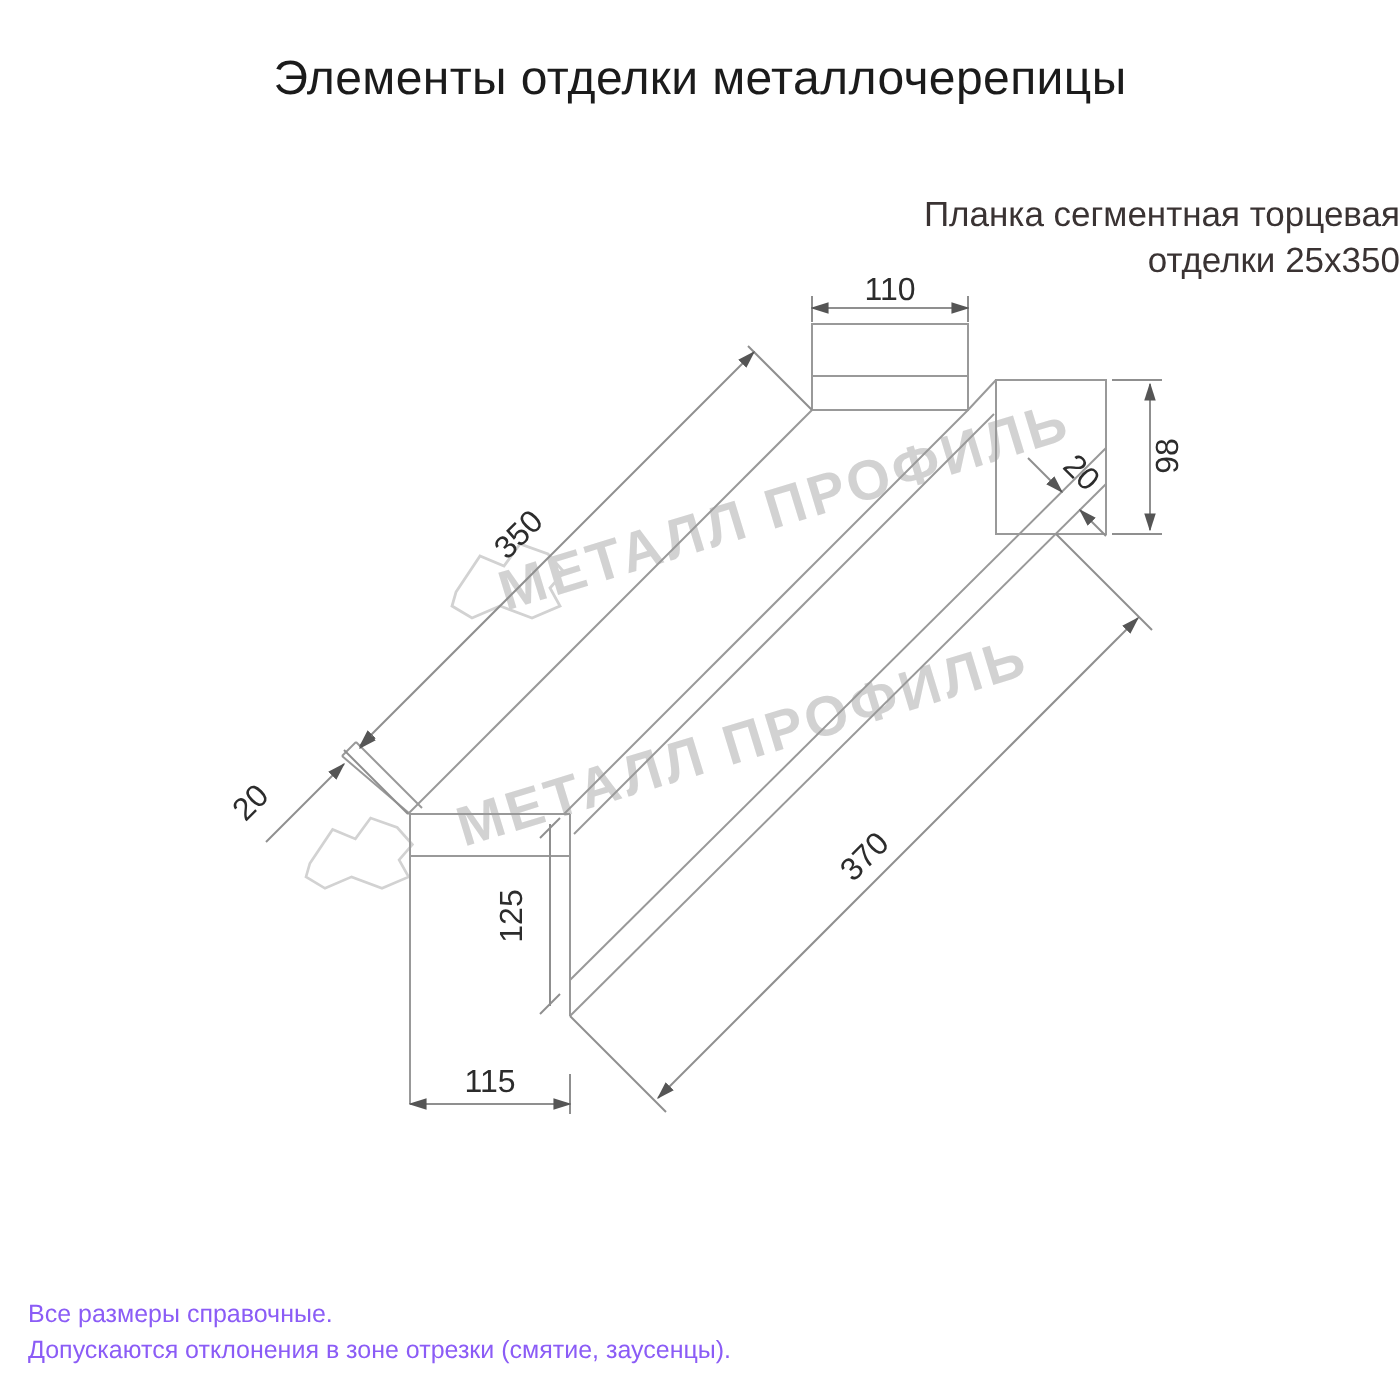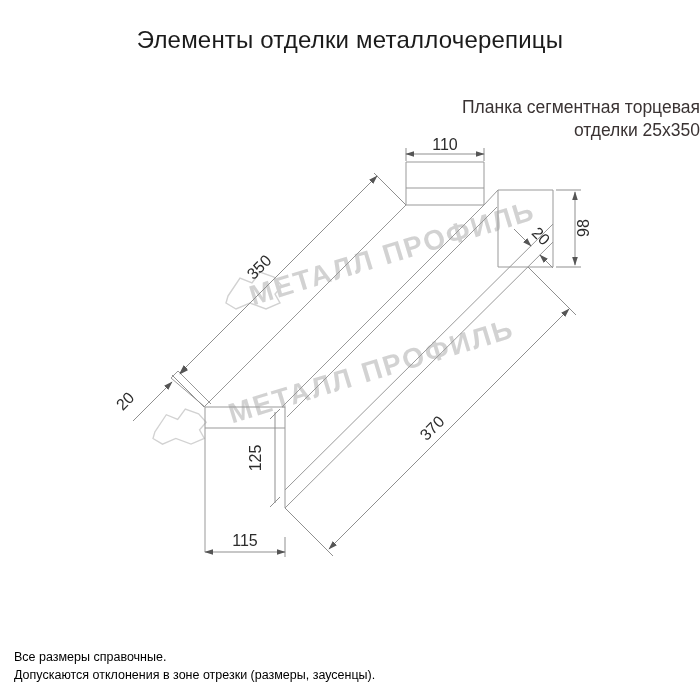--- a/index.html
+++ b/index.html
@@ -7,21 +7,21 @@
               font-family:"Liberation Sans", sans-serif; }
   #stage { position:relative; width:616px; height:700px; background:#fff; }
 
   .page-title { position:absolute; top:26px; left:0; width:700px;
                 text-align:center; font-size:24px; font-weight:400;
                 color:#1b1b1b; letter-spacing:0.2px; }
   .subtitle  { position:absolute; top:96px; left:0; width:700px;
                text-align:right; font-size:17.5px; line-height:23px;
                font-weight:400; color:#3a3333; }
   .notes { position:absolute; top:649px; left:14px; width:600px;
-           font-size:12.5px; line-height:17.5px; color:#000000; }
+           font-size:12.5px; line-height:17.5px; color:#8b5cf6; }
 
   svg.drawing { position:absolute; left:0; top:0; width:700px; height:700px; }
 
   .obj  { stroke:#999999; stroke-width:1; fill:none; }
   .dim  { stroke:#8f8f8f; stroke-width:1; fill:none; }
   .dimtxt { font-family:"Liberation Sans", sans-serif; font-size:16px;
             fill:#2c2c2c; }
   .wm   { font-family:"Liberation Sans", sans-serif; font-size:28px;
           font-weight:bold; letter-spacing:2px; fill:#cbcbcb; opacity:0.85; }
   .cloud { stroke:#d2d2d2; stroke-width:1.4; fill:none; }
@@ -135,16 +135,16 @@
         <path class="dim" d="M528,267 L576,315"></path>
         <path class="dim" d="M285,508 L333,556"></path>
         <path class="dim" d="M569,309 L329,549" marker-start="url(#arr)" marker-end="url(#arr)"></path>
         <text class="dimtxt" text-anchor="middle" transform="translate(436,432) rotate(-45)">370</text>
       </g>
     </g>
   </svg>
 
   <div class="notes">
     <div>Все размеры справочные.</div>
-    <div>Допускаются отклонения в зоне отрезки (размеры, заусенцы).</div>
+    <div>Допускаются отклонения в зоне отрезки (смятие, заусенцы).</div>
   </div>
 
 </div>
 
 </body></html>

